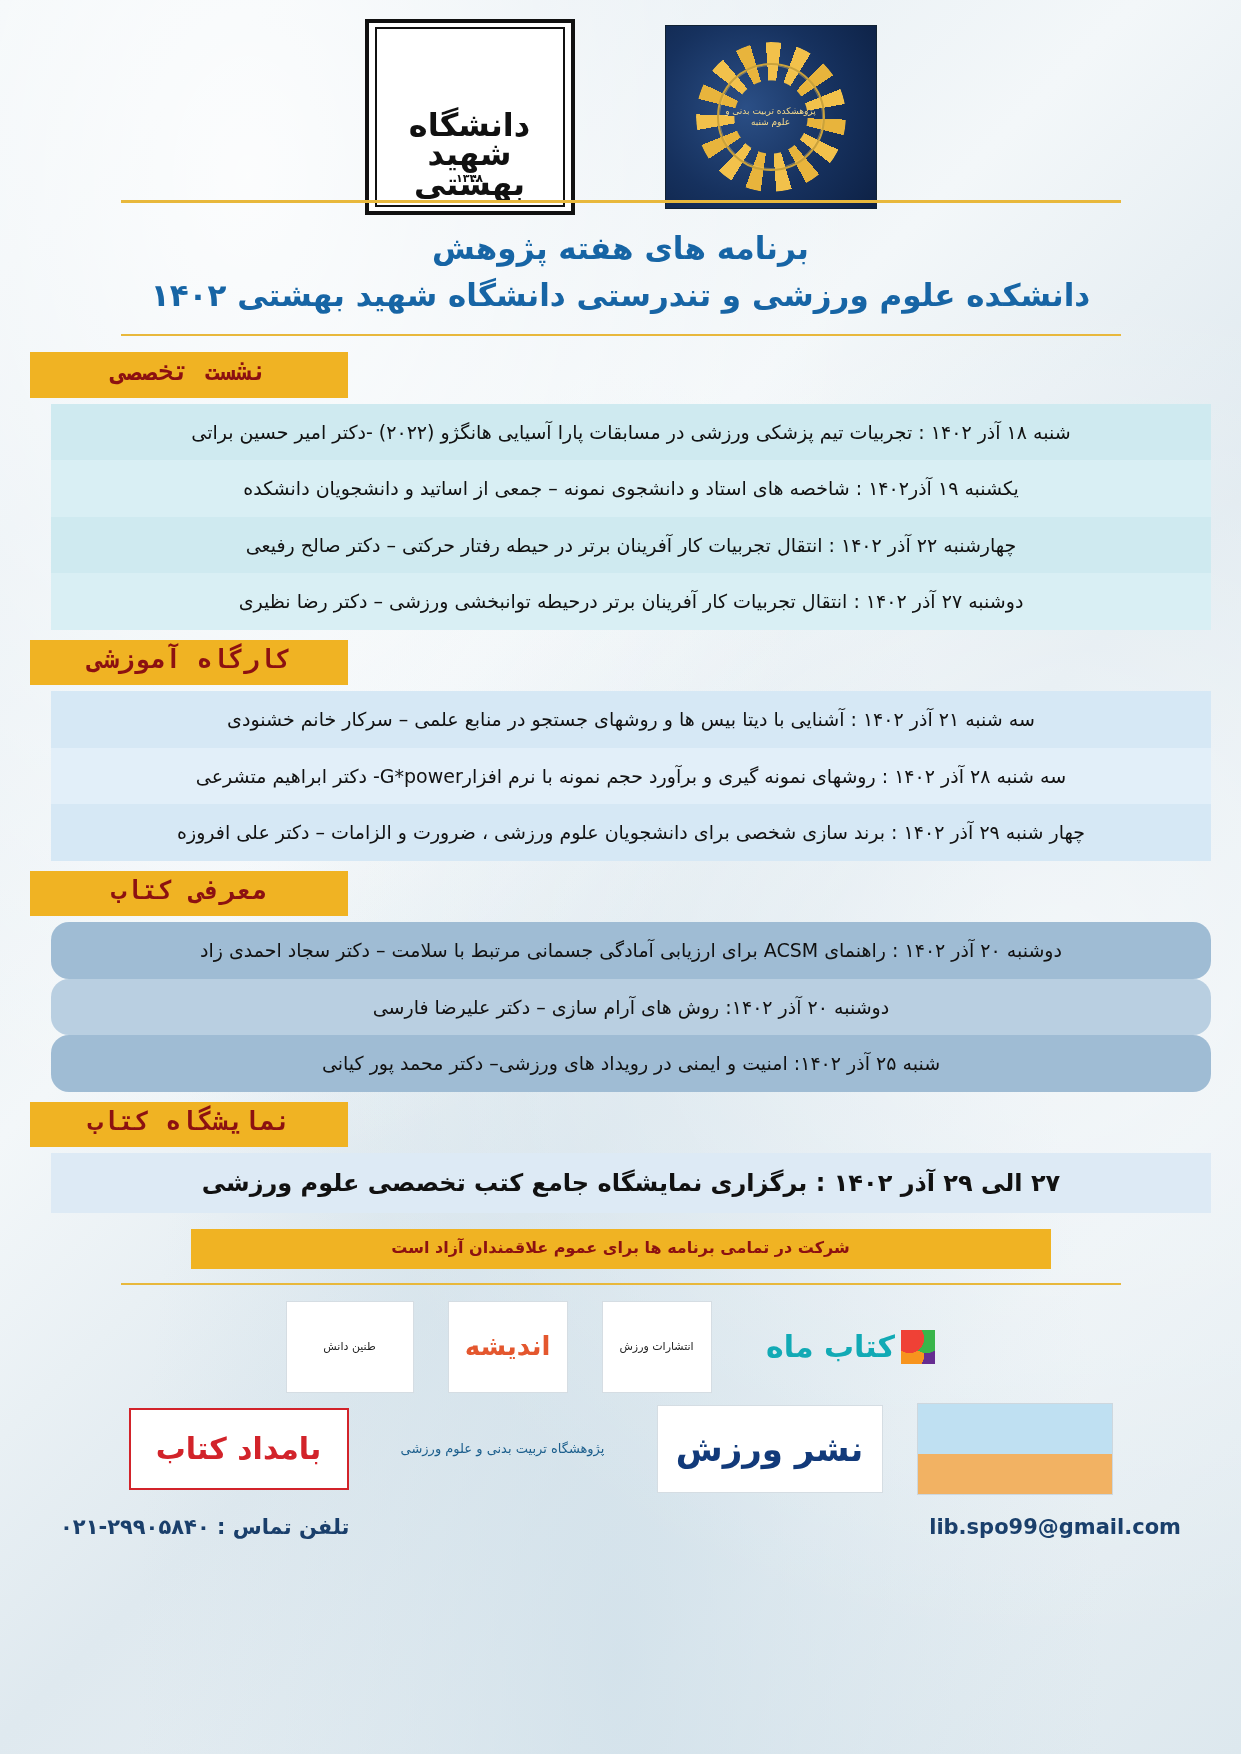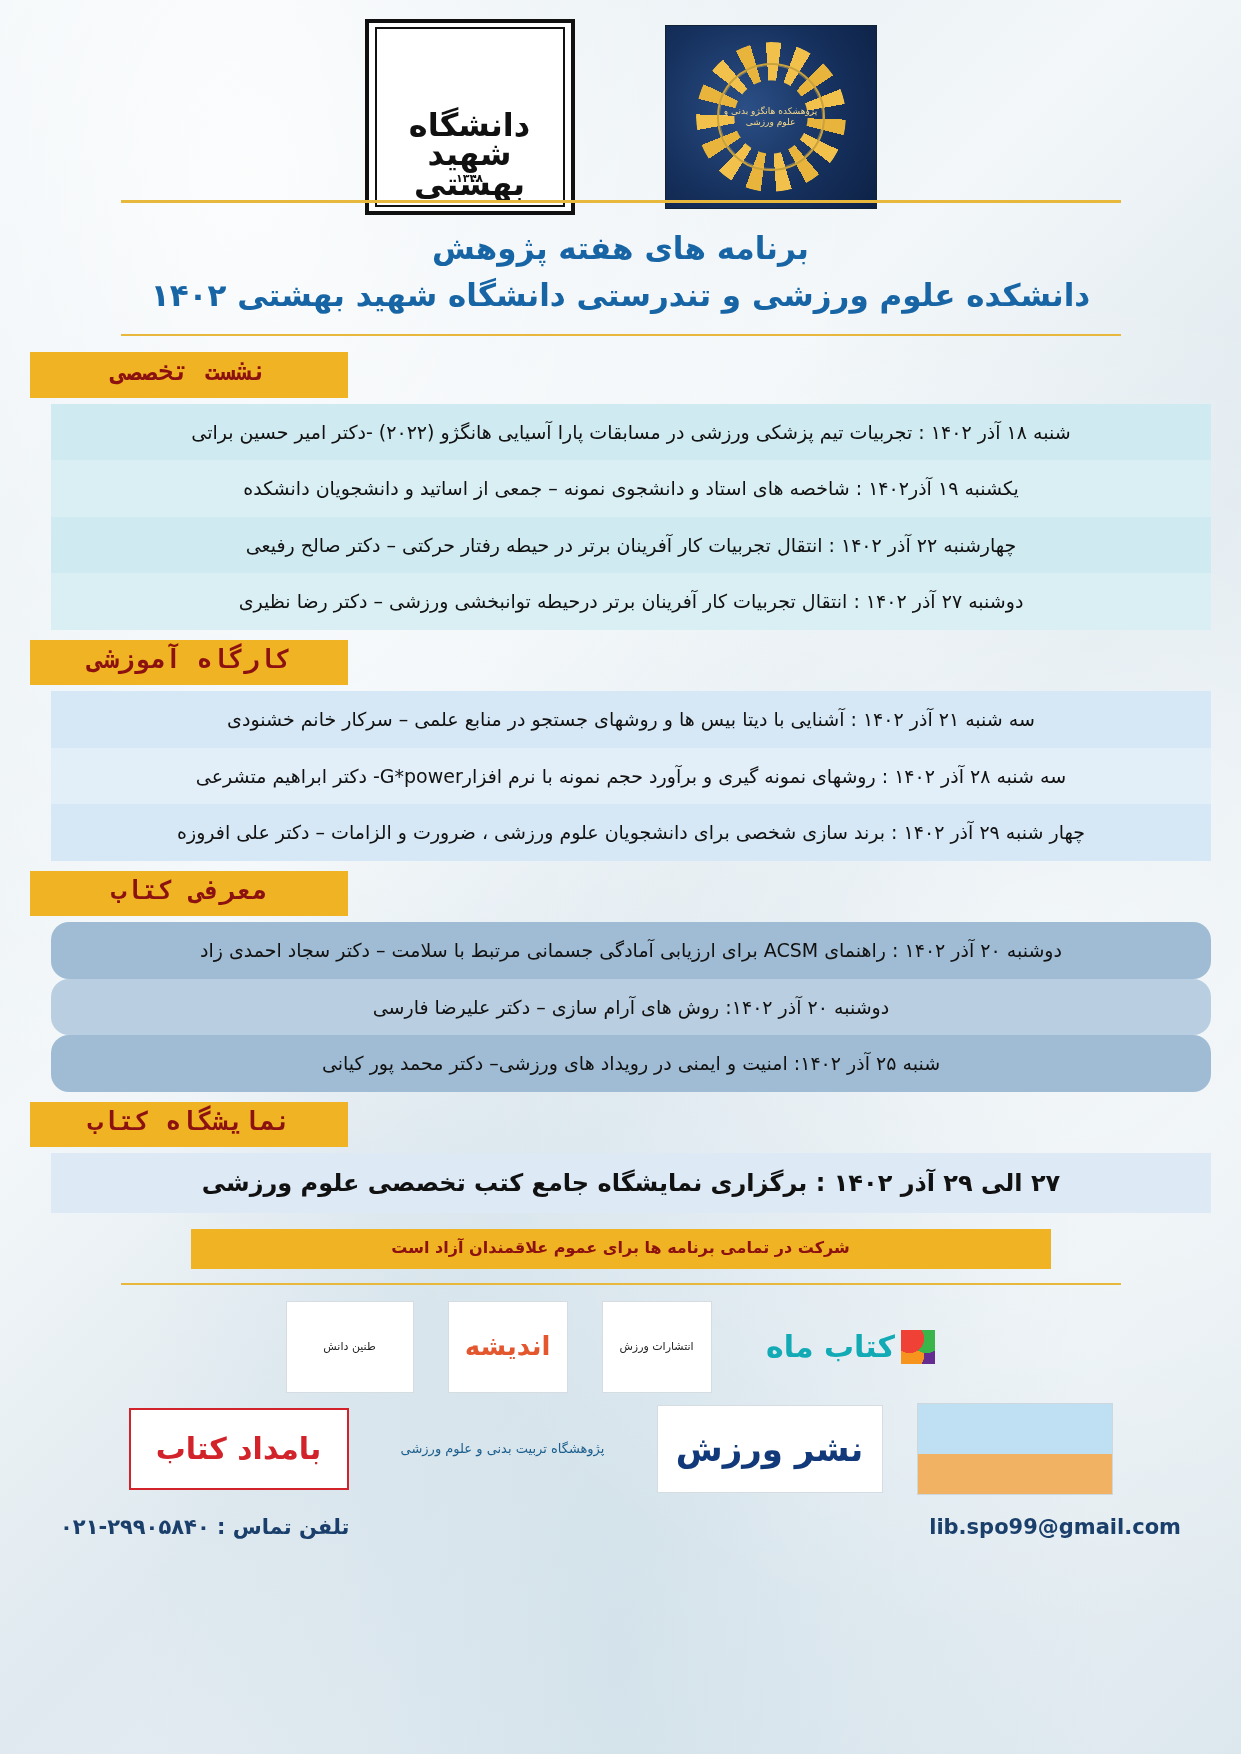--- a/index.html
+++ b/index.html
@@ -282,21 +282,21 @@
 </style>
 </head>
 <body>
 
 <div class="poster">
 
   <div class="header">
     <div class="logo-left">
       <div class="swirl"></div>
       <div class="swirl-core"></div>
-      <div class="swirl-text">پژوهشکده هانگژو بدنی و علوم ورزشی</div>
+      <div class="swirl-text">پژوهشکده تربیت بدنی و علوم شنبه</div>
     </div>
     <div class="logo-right">
       <div class="inner">
         <div class="calligraphy">دانشگاه شهید بهشتی</div>
         <div class="year">۱۳۳۸</div>
       </div>
     </div>
   </div>
 
   <div class="rule"></div>

